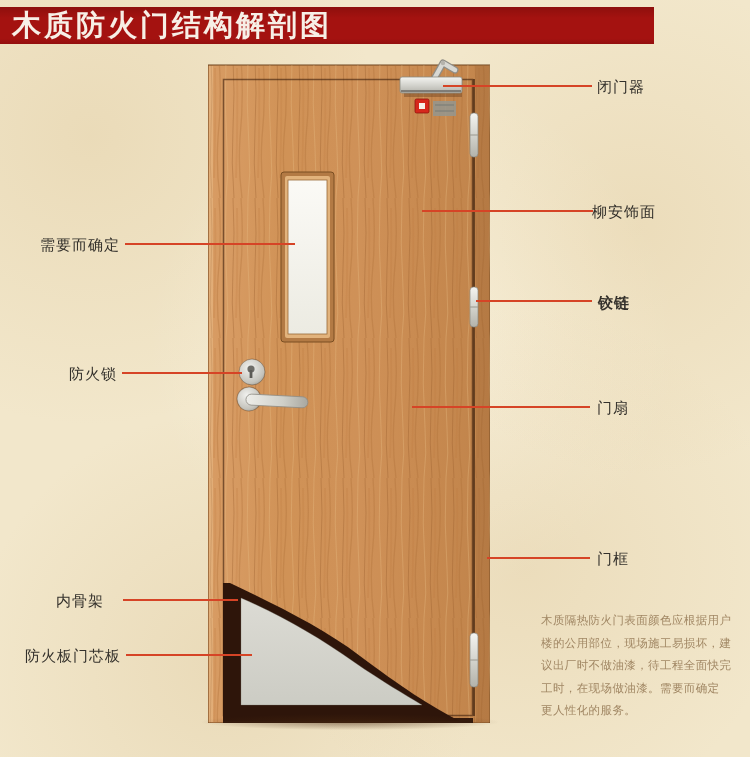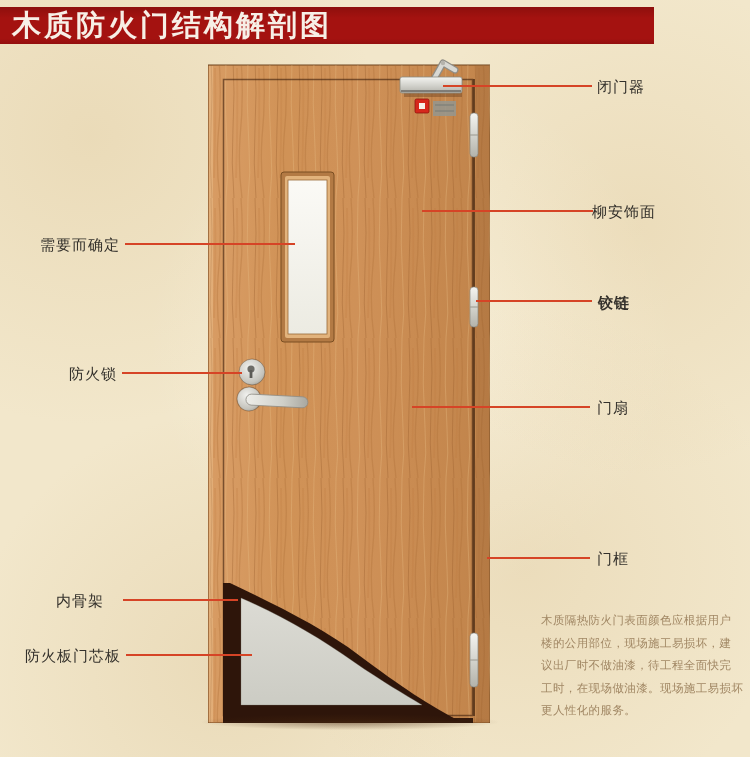--- a/index.html
+++ b/index.html
@@ -182,15 +182,15 @@
 <div class="lbl" style="left:597px;top:78px;text-align:center;">闭门器</div>
 <div class="lbl" style="left:592px;top:203px;">柳安饰面</div>
 <div class="lbl" style="left:598px;top:294px;font-weight:bold;">铰链</div>
 <div class="lbl" style="left:597px;top:399px;">门扇</div>
 <div class="lbl" style="left:597px;top:550px;">门框</div>
 
 <div class="desc">
   <div class="desc-line">木质隔热防火门表面颜色应根据用户</div>
   <div class="desc-line">楼的公用部位，现场施工易损坏，建</div>
   <div class="desc-line">议出厂时不做油漆，待工程全面快完</div>
-  <div class="desc-line">工时，在现场做油漆。现场施工易损坏</div>
+  <div class="desc-line">工时，在现场做油漆。需要而确定</div>
   <div class="desc-line">更人性化的服务。</div>
 </div>
 
 </body></html>

